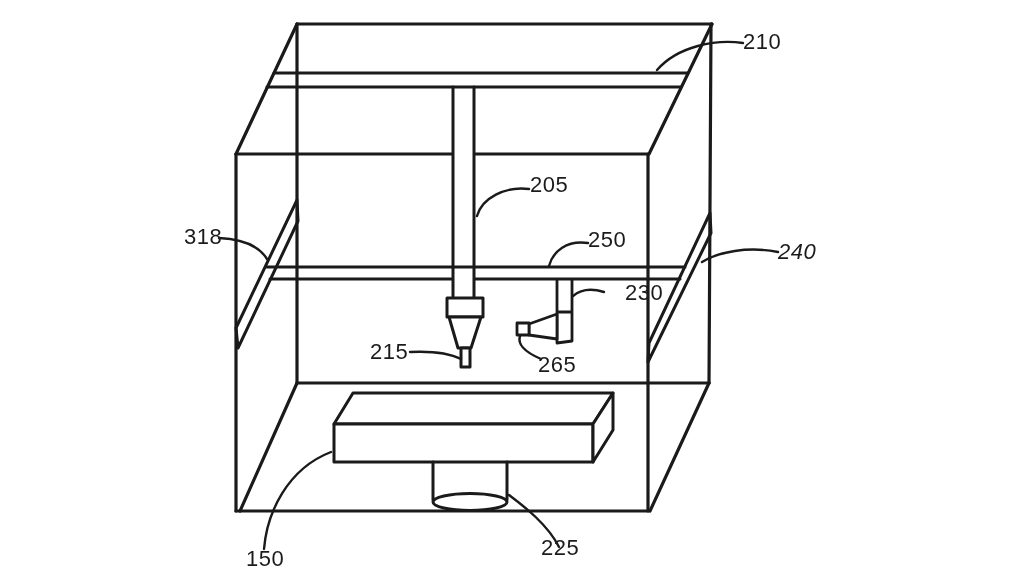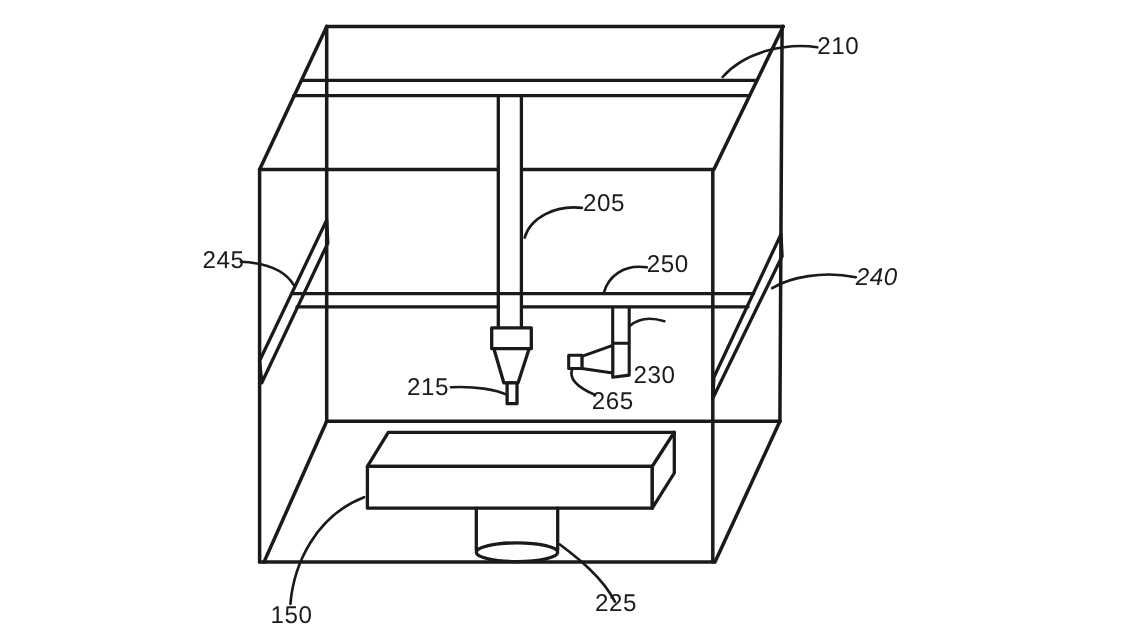--- a/index.html
+++ b/index.html
@@ -94,21 +94,21 @@
       <path d="M604,292 C591,288 580,290 573,296"></path>
       <path d="M410,352 C432,351 451,354 461,359"></path>
       <path d="M541,359 C527,353 517,345 520,336"></path>
       <path d="M264,549 C267,513 287,469 331,452"></path>
       <path d="M559,547 C548,525 525,507 509,495"></path>
     </g>
   </svg>
 
   <span class="ref-label" style="left:743px;top:31px;">210</span>
   <span class="ref-label" style="left:530px;top:174px;">205</span>
-  <span class="ref-label" style="left:184px;top:226px;">245</span>
+  <span class="ref-label" style="left:184px;top:226px;">318</span>
   <span class="ref-label" style="left:588px;top:229px;text-align:center;">250</span>
   <span class="ref-label" style="left:778px;top:241px;font-style:italic;">240</span>
-  <span class="ref-label" style="left:576px;top:282px;margin-top:48px;">230</span>
+  <span class="ref-label" style="left:625px;top:282px;">230</span>
   <span class="ref-label" style="left:370px;top:341px;">215</span>
   <span class="ref-label" style="left:538px;top:354px;">265</span>
   <span class="ref-label" style="left:246px;top:548px;">150</span>
   <span class="ref-label" style="left:541px;top:537px;">225</span>
 </div>
 
 </body></html>

